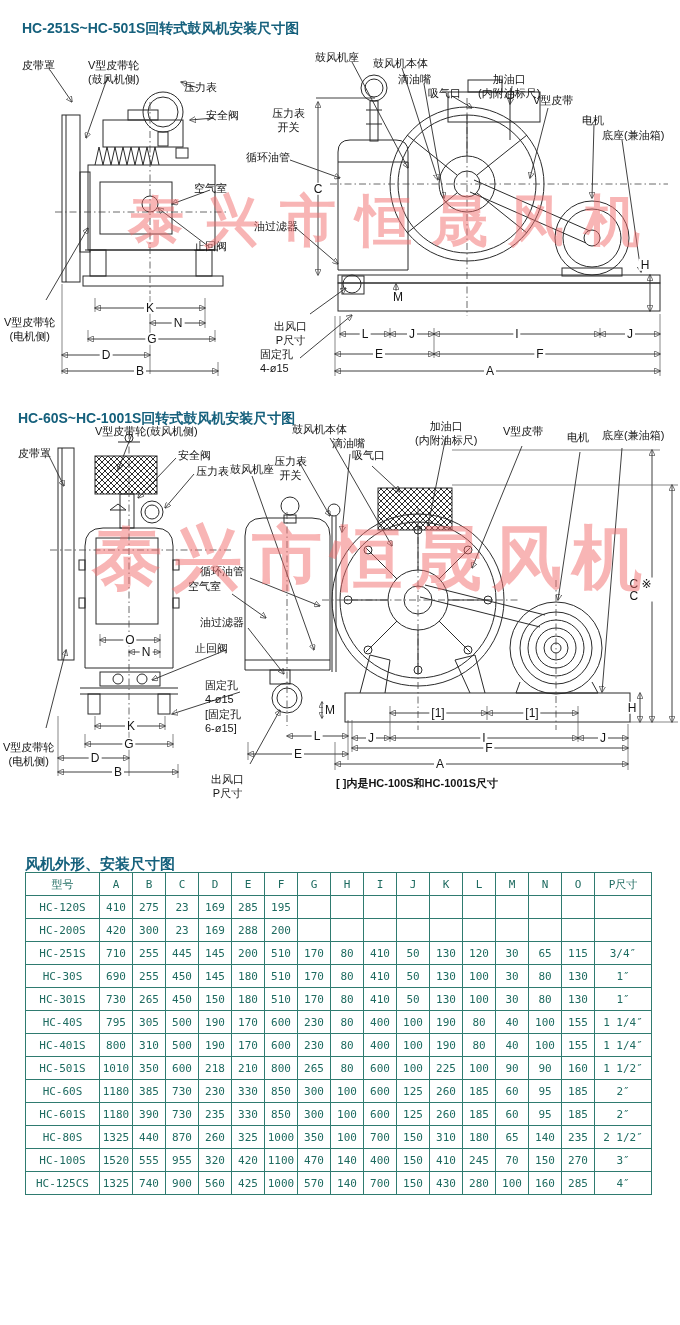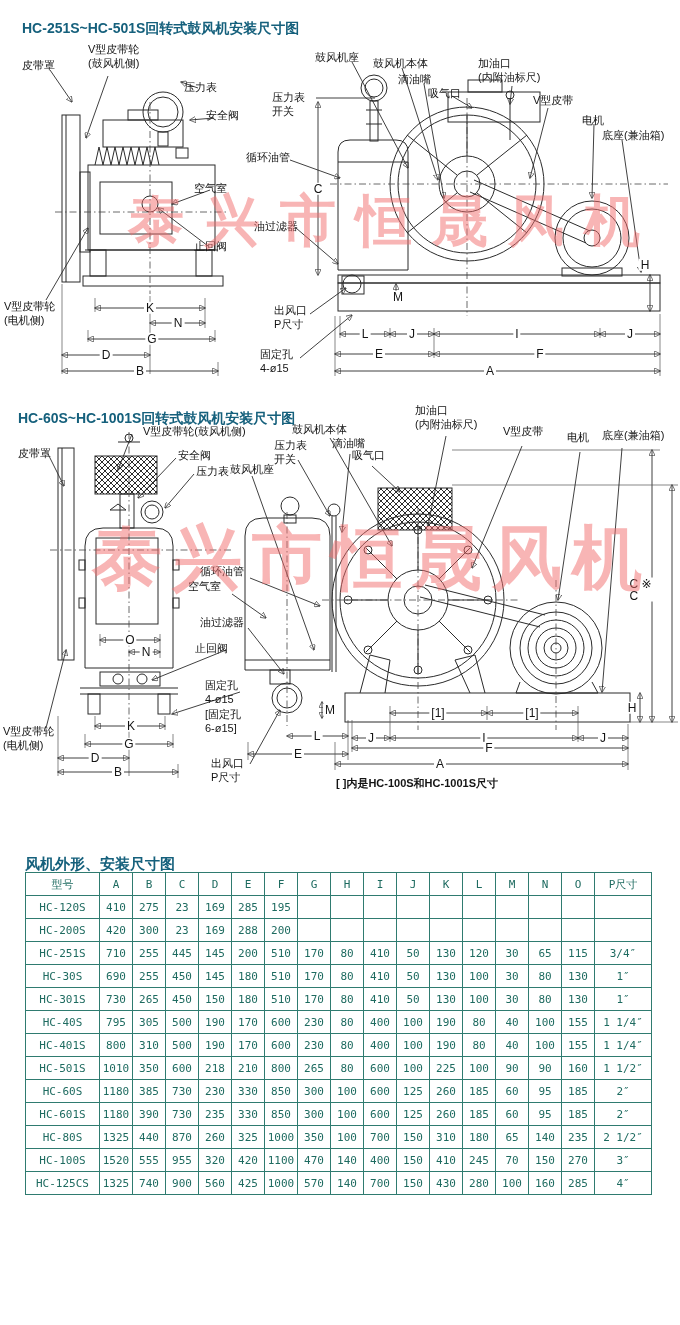--- a/index.html
+++ b/index.html
@@ -7,21 +7,21 @@
         font-family:"Liberation Sans","DejaVu Sans",sans-serif;}
   .sec-title{position:absolute;font-size:14px;font-weight:bold;color:#15607c;white-space:nowrap;}
   .dwg{position:absolute;left:0;}
   svg .ln, svg line, svg path, svg rect, svg circle{stroke:#2b2b2b;fill:none;stroke-width:1;}
   svg .cl{stroke-dasharray:7 3 1.5 3;stroke-width:.8;stroke:#444;}
   svg .ex{stroke-width:.7;stroke:#555;}
   svg .ld{stroke-width:.9;}
   svg .dim{stroke-width:.9;}
   svg .mesh2{fill:url(#xh2);}
   .lb{position:absolute;font-size:11px;line-height:1.3;color:#141414;white-space:pre-line;}
-  .lb.c{transform:translateX(-0%);}
+  .lb.c{text-align:center;transform:translateX(-0%);margin-top:16px;}
   .dm{position:absolute;font-size:12px;color:#141414;background:#fff;padding:0 2px;
       transform:translate(-50%,-52%);line-height:1;}
   .note{position:absolute;font-size:11px;font-weight:bold;color:#141414;white-space:nowrap;}
   .wm{position:absolute;font-weight:bold;color:rgba(242,108,108,0.5);white-space:nowrap;pointer-events:none;z-index:5;}
   #wm1{left:128px;top:184px;font-size:56px;letter-spacing:20px;}
   #wm2{left:92px;top:512px;font-size:70px;letter-spacing:10px;}
   #tbl-wrap{position:absolute;left:25px;top:872px;width:631px;}
   table{border-collapse:collapse;width:510px;table-layout:fixed;
         font-family:"DejaVu Sans Mono","Liberation Mono",monospace;}
   th,td{border:1px solid #2f7b70;color:#1e6b60;font-size:11px;font-weight:normal;
@@ -337,21 +337,21 @@
     <line class="ld" x1="622" y1="28" x2="602" y2="272" marker-end="url(#ar2)"></line>
     <line class="ld" x1="250" y1="158" x2="320" y2="186" marker-end="url(#ar2)"></line>
     <line class="ld" x1="232" y1="174" x2="266" y2="198" marker-end="url(#ar2)"></line>
     <line class="ld" x1="248" y1="208" x2="284" y2="254" marker-end="url(#ar2)"></line>
     <line class="ld" x1="226" y1="230" x2="152" y2="260" marker-end="url(#ar2)"></line>
     <line class="ld" x1="240" y1="272" x2="172" y2="294" marker-end="url(#ar2)"></line>
     <line class="ld" x1="46" y1="308" x2="66" y2="230" marker-end="url(#ar2)"></line>
     <line class="ld" x1="250" y1="344" x2="280" y2="290" marker-end="url(#ar2)"></line>
   </svg>
 
-  <span class="lb" style="left:95px;top:424px;margin-left:48px;">V型皮带轮(鼓风机侧)</span>
+  <span class="lb" style="left:95px;top:424px;">V型皮带轮(鼓风机侧)</span>
   <span class="lb" style="left:18px;top:446px;">皮带罩</span>
   <span class="lb" style="left:178px;top:448px;">安全阀</span>
   <span class="lb" style="left:196px;top:464px;">压力表</span>
   <span class="lb" style="left:230px;top:462px;">鼓风机座</span>
   <span class="lb c" style="left:274px;top:438px;">压力表
 开关</span>
   <span class="lb" style="left:292px;top:422px;">鼓风机本体</span>
   <span class="lb" style="left:332px;top:436px;">滴油嘴</span>
   <span class="lb" style="left:352px;top:448px;">吸气口</span>
   <span class="lb c" style="left:415px;top:403px;">加油口

